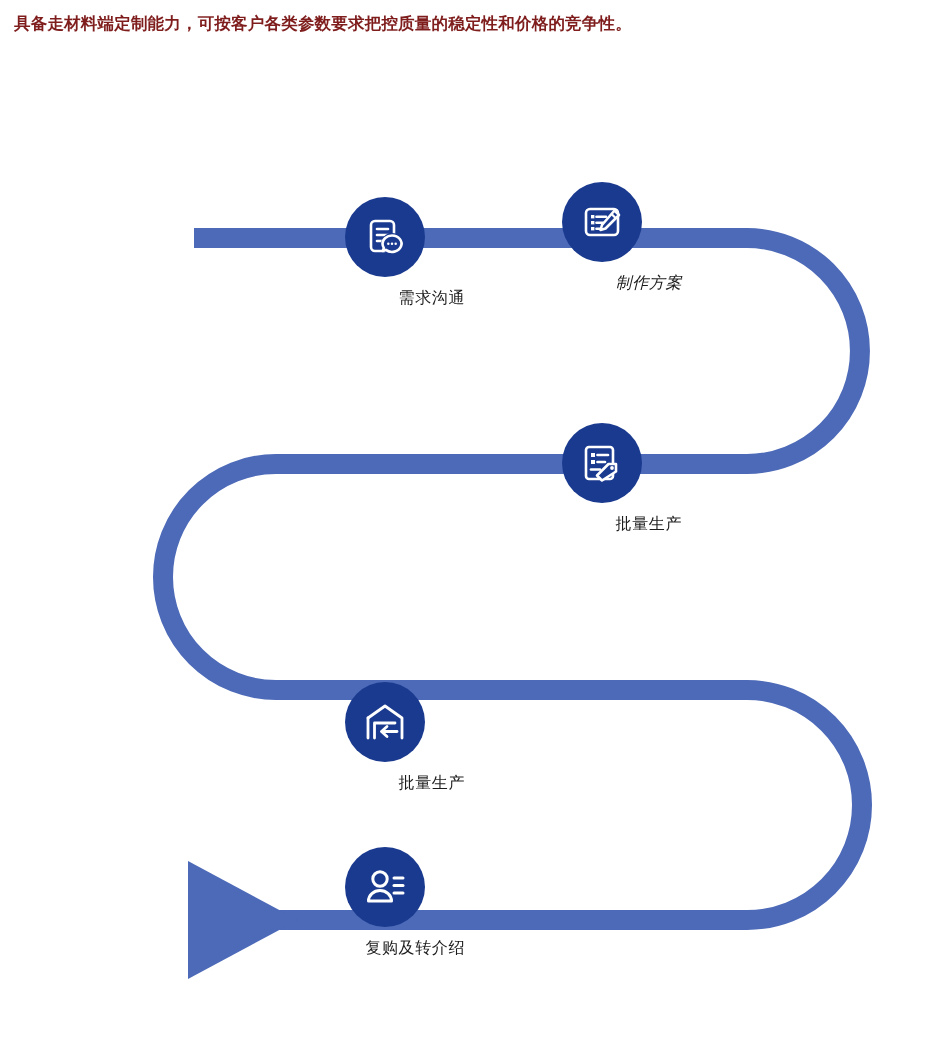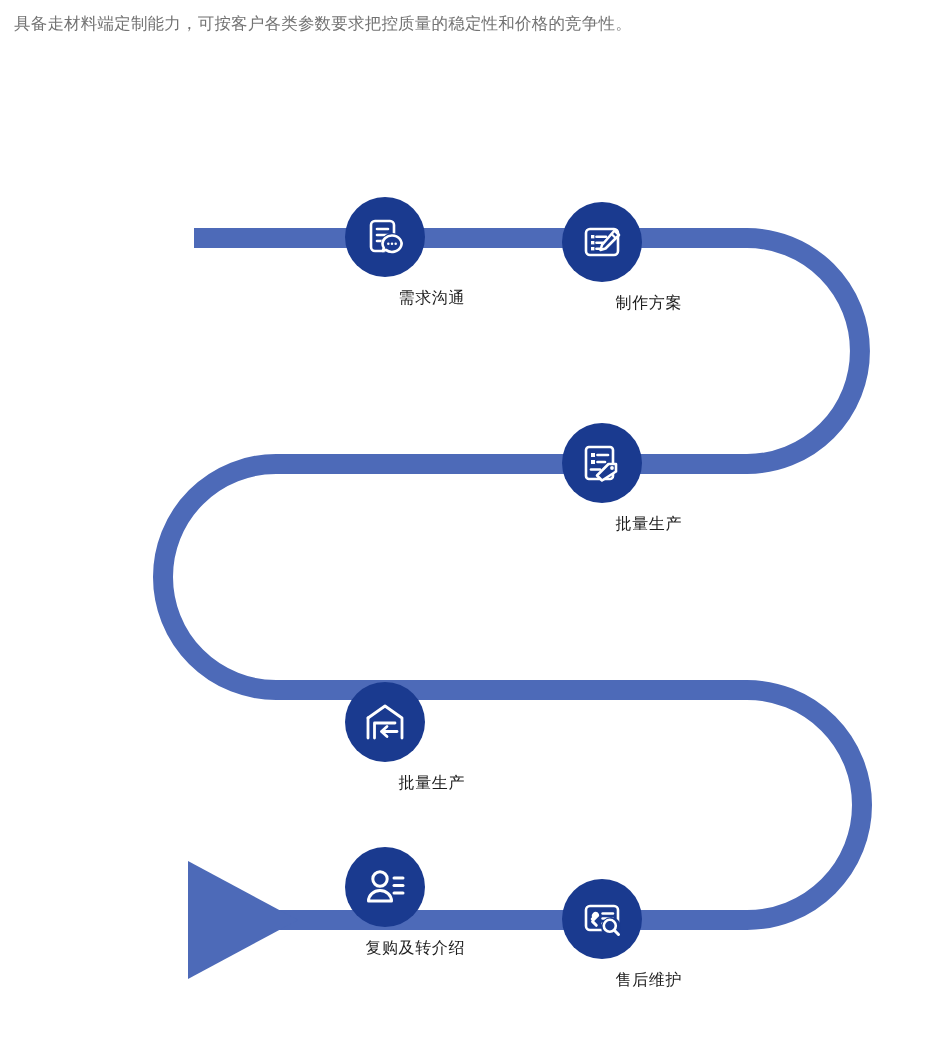--- a/index.html
+++ b/index.html
@@ -15,23 +15,23 @@
     overflow: hidden;
   }
 
   #intro-text {
     position: absolute;
     left: 14px;
     top: 10px;
     width: 912px;
     font-size: 16.5px;
     line-height: 26px;
-    color: #737373;
+    color: #7f1d1d;
     letter-spacing: 0.2px;
-    font-weight: 400;
+    font-weight: 700;
     white-space: nowrap;
   }
 
   #flow-stage {
     position: absolute;
     left: 0;
     top: 0;
     width: 940px;
     height: 1060px;
   }
@@ -114,21 +114,21 @@
         <circle cx="31" cy="31" r="11" fill="#1a3a8f"></circle>
         <path d="M 31 22.5 a 9.5 8.2 0 1 1 -6.2 14.4 l -3.0 1.0 l 1.0 -3.0 a 8.2 8.2 0 0 1 -1.3 -4.2 a 9.5 8.2 0 0 1 9.5 -8.2 z" fill="none" stroke="#ffffff" stroke-width="2.6" stroke-linejoin="round"></path>
         <circle cx="27.3" cy="30.8" r="1.25" fill="#ffffff"></circle>
         <circle cx="31" cy="30.8" r="1.25" fill="#ffffff"></circle>
         <circle cx="34.7" cy="30.8" r="1.25" fill="#ffffff"></circle>
       </svg>
     </div>
     <div class="step-label">需求沟通</div>
   </div>
 
-  <div class="step-node" style="left:602px; top:202px;">
+  <div class="step-node" style="left:602px; top:182px;font-style:italic;">
     <div class="step-circle" style="background:#1a3a8f;">
       <svg width="48" height="48" viewBox="0 0 48 48">
         <rect x="8" y="11" width="32" height="26" rx="4" fill="none" stroke="#ffffff" stroke-width="2.6"></rect>
         <rect x="13" y="17" width="3.4" height="3.4" fill="#ffffff"></rect>
         <rect x="13" y="23" width="3.4" height="3.4" fill="#ffffff"></rect>
         <rect x="13" y="29" width="3.4" height="3.4" fill="#ffffff"></rect>
         <line x1="18.5" y1="18.7" x2="28" y2="18.7" stroke="#ffffff" stroke-width="2.6" stroke-linecap="round"></line>
         <line x1="18.5" y1="24.7" x2="25" y2="24.7" stroke="#ffffff" stroke-width="2.6" stroke-linecap="round"></line>
         <line x1="18.5" y1="30.7" x2="22" y2="30.7" stroke="#ffffff" stroke-width="2.6" stroke-linecap="round"></line>
         <path d="M 36.5 12.5 L 41 17 L 27.5 30.5 L 22.5 32 L 24 27 Z" fill="#1a3a8f" stroke="#ffffff" stroke-width="2.6" stroke-linejoin="round"></path>
@@ -175,30 +175,14 @@
         <circle cx="19" cy="16" r="7.2" fill="none" stroke="#ffffff" stroke-width="3"></circle>
         <path d="M 7.5 38 a 11.5 10.5 0 0 1 23 0 Z" fill="none" stroke="#ffffff" stroke-width="3" stroke-linejoin="round"></path>
         <line x1="33" y1="15" x2="42" y2="15" stroke="#ffffff" stroke-width="3" stroke-linecap="round"></line>
         <line x1="33" y1="22.5" x2="42" y2="22.5" stroke="#ffffff" stroke-width="3" stroke-linecap="round"></line>
         <line x1="33" y1="30" x2="42" y2="30" stroke="#ffffff" stroke-width="3" stroke-linecap="round"></line>
       </svg>
     </div>
     <div class="step-label">复购及转介绍</div>
   </div>
 
-  <div class="step-node" style="left:602px; top:879px;">
-    <div class="step-circle" style="background:#1a3a8f;">
-      <svg width="48" height="48" viewBox="0 0 48 48">
-        <rect x="8" y="11" width="32" height="24" rx="4" fill="none" stroke="#ffffff" stroke-width="2.6"></rect>
-        <path d="M 19.5 17.2 a 4.2 4.2 0 0 0 -5.6 5.2 l -0.9 0.9 a 1 1 0 0 0 0 1.4 l 1.6 1.6 a 1 1 0 0 0 1.4 0 l 5.2 -5.2 a 4.2 4.2 0 0 0 -1.7 -3.9 z" fill="#ffffff"></path>
-        <line x1="14.6" y1="26.6" x2="18.3" y2="30.3" stroke="#ffffff" stroke-width="3" stroke-linecap="round"></line>
-        <line x1="24.5" y1="18.5" x2="35" y2="18.5" stroke="#ffffff" stroke-width="2.4" stroke-linecap="round"></line>
-        <line x1="24.5" y1="23.5" x2="35" y2="23.5" stroke="#ffffff" stroke-width="2.4" stroke-linecap="round"></line>
-        <line x1="24.5" y1="28.5" x2="31" y2="28.5" stroke="#ffffff" stroke-width="2.4" stroke-linecap="round"></line>
-        <circle cx="33" cy="32" r="10" fill="#1a3a8f"></circle>
-        <circle cx="31.8" cy="30.8" r="6" fill="none" stroke="#ffffff" stroke-width="2.6"></circle>
-        <line x1="36.3" y1="35.3" x2="40.5" y2="39.5" stroke="#ffffff" stroke-width="3" stroke-linecap="round"></line>
-      </svg>
-    </div>
-    <div class="step-label">售后维护</div>
-  </div>
 
 </div>
 
 </body></html>

